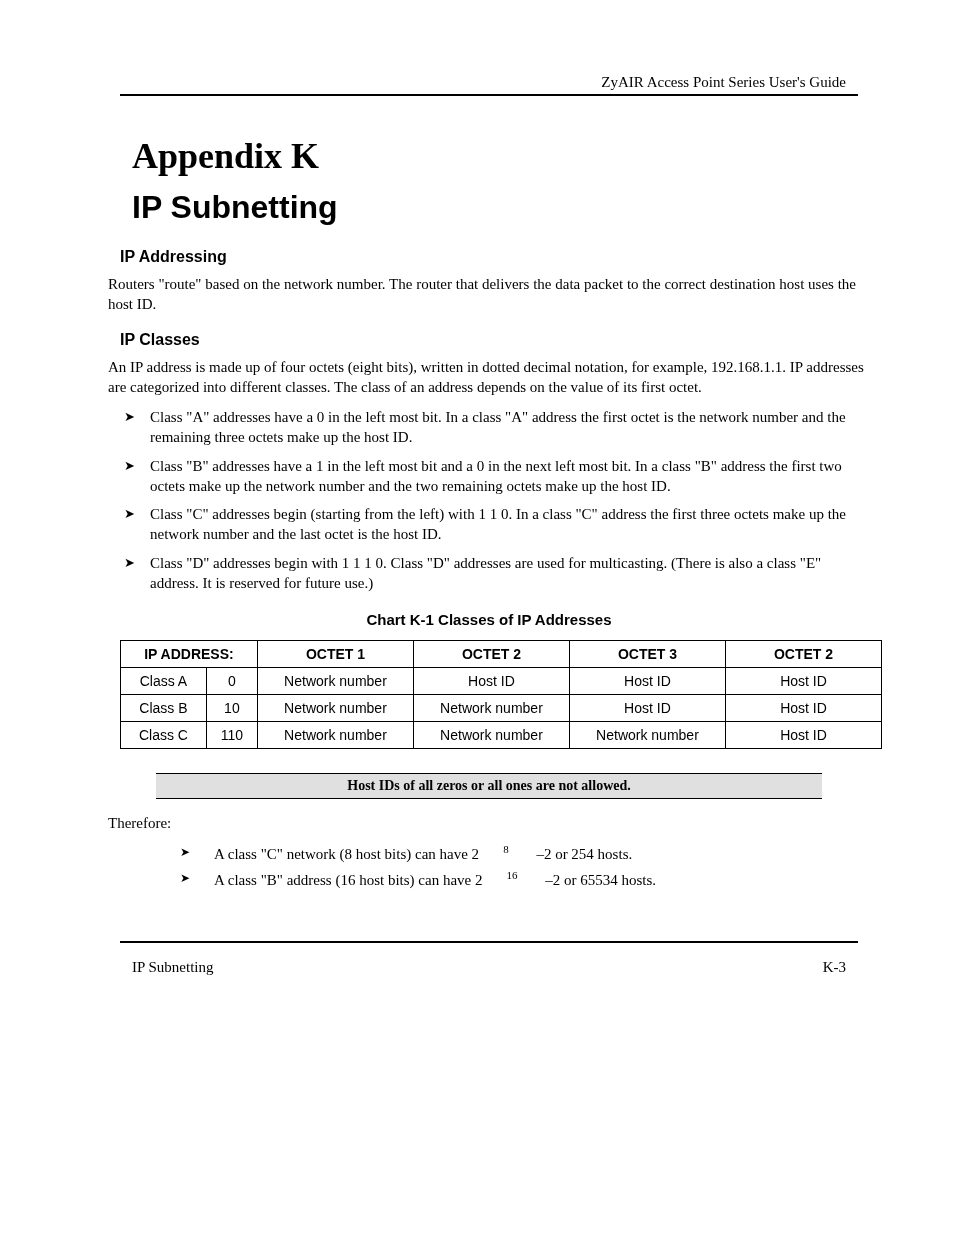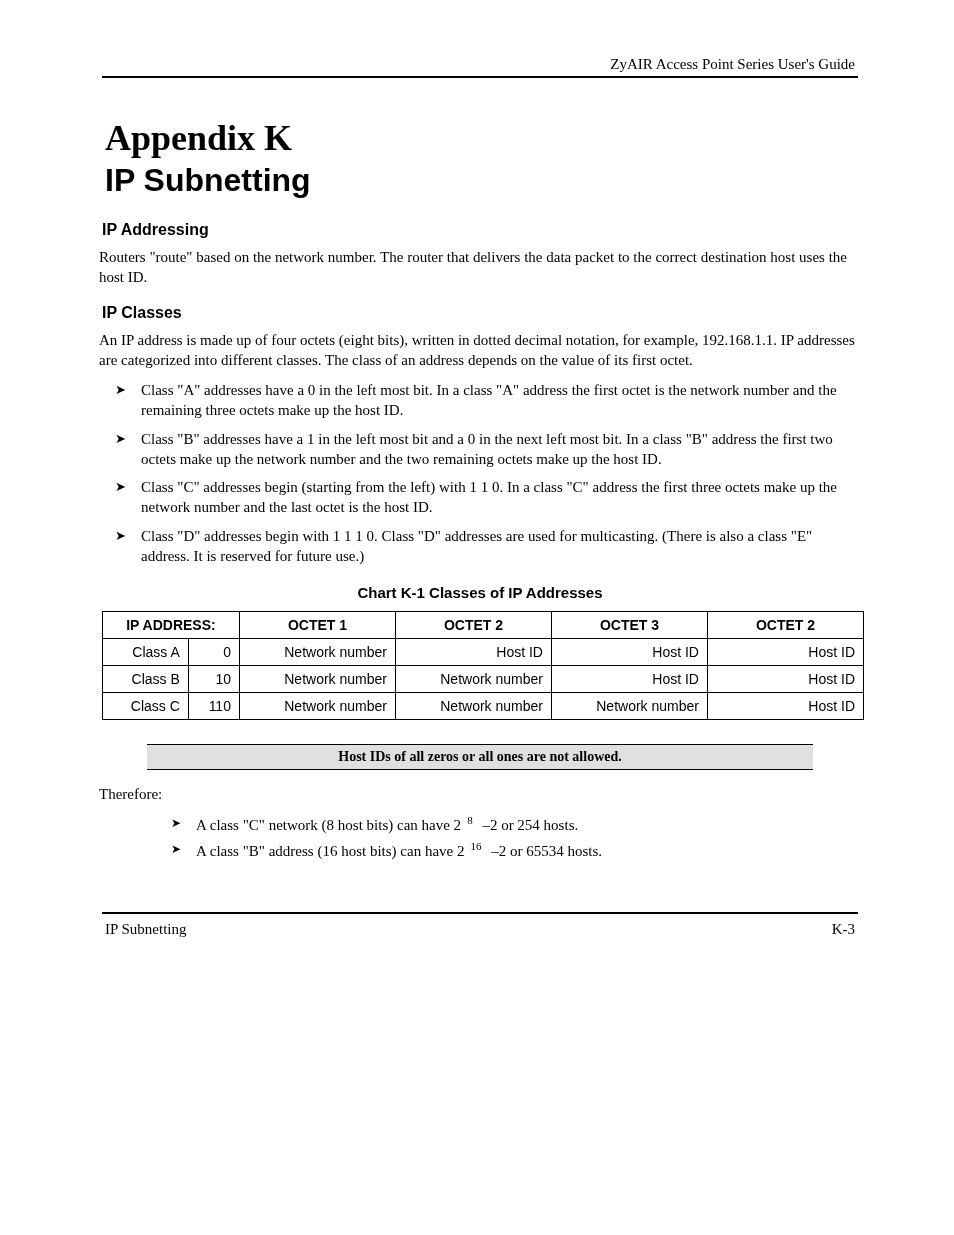--- a/index.html
+++ b/index.html
@@ -1,15 +1,15 @@
 <!DOCTYPE html>
 <html><head>
   <meta charset="utf-8">
   <style>
-    * { box-sizing: border-box; margin: 3px; padding: 0; }
+    * { box-sizing: border-box; margin: 12px; padding: 0; }
     body {
       background: #fff;
       font-family: "Times New Roman", Times, serif;
       font-size: 15px;
       color: #000;
       width: 954px;
       margin: 0 auto;
       padding: 50px 96px 40px 96px;
     }
     .header-bar {
@@ -67,21 +67,21 @@
     table.ip-classes {
       border-collapse: collapse;
       width: 100%;
       font-family: Arial, Helvetica, sans-serif;
       font-size: 14px;
       margin-bottom: 24px;
     }
     table.ip-classes th, table.ip-classes td {
       border: 1px solid #000;
       padding: 5px 8px;
-      text-align: right;
+      text-align: center;
     }
     table.ip-classes th {
       font-weight: bold;
       text-align: center;
     }
     table.ip-classes th.ip-addr-head {
       text-align: center;
     }
     .note-box {
       background: #e0e0e0;

